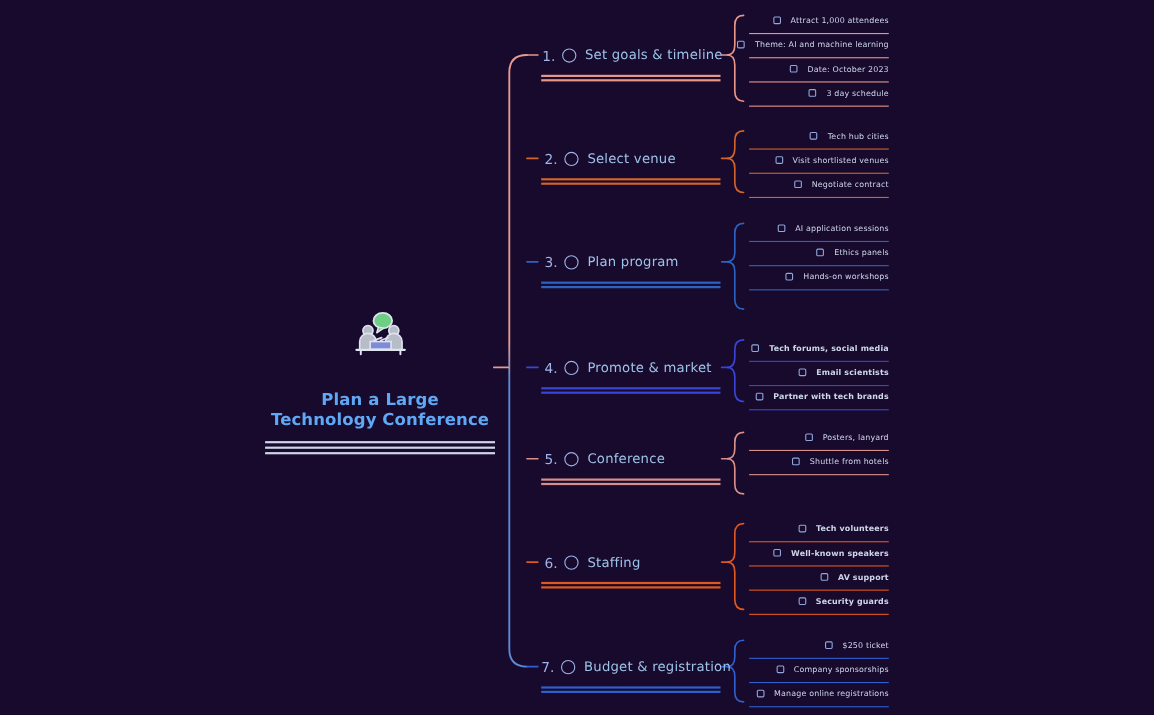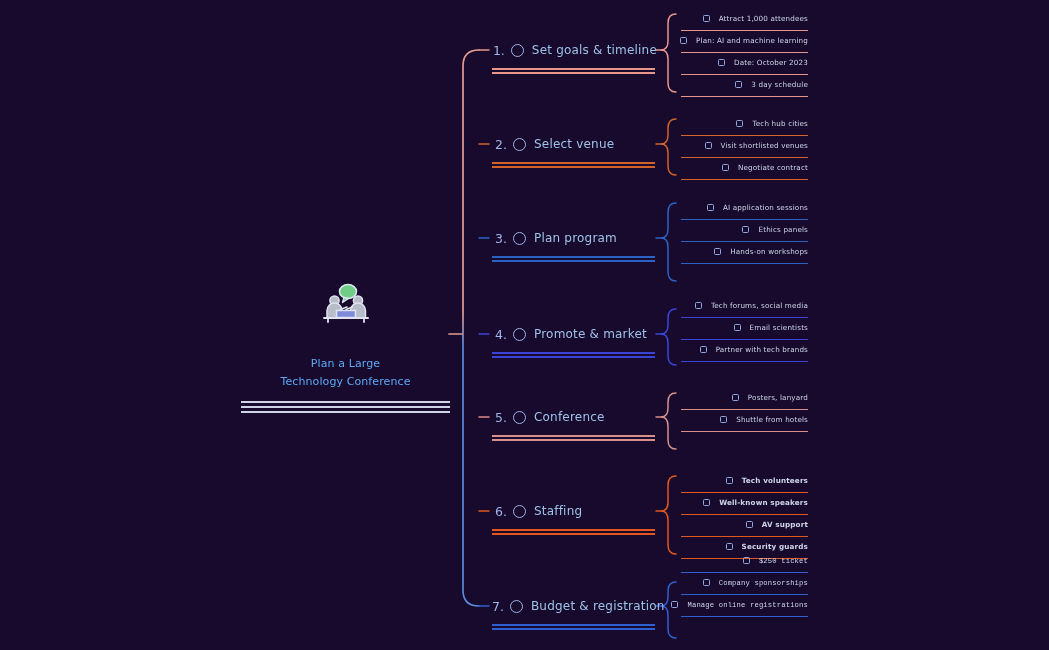--- a/index.html
+++ b/index.html
@@ -28,22 +28,22 @@
     text-align: center;
   }
   #center-icon {
     width: 58px;
     height: 44px;
     margin: 0 auto 8px auto;
     display: block;
   }
   #center-title {
     color: #5fa8f5;
-    font-size: 11px;
-    font-weight: normal;
+    font-size: 15px;
+    font-weight: bold;
     line-height: 17.5px;
     letter-spacing: 0.1px;
     white-space: pre-line;
     margin-top: 28px;
   }
   .center-rules {
     margin: 11px auto 0 auto;
     width: 209px;
   }
   .center-rules div {
@@ -222,21 +222,21 @@
       <div class="leaf">
         <div class="leaf-row">
           <span class="leaf-box"></span>
           <span class="leaf-text">Attract 1,000 attendees</span>
         </div>
         <div class="leaf-rule" style="background: rgb(232, 149, 140);"></div>
       </div>
       <div class="leaf">
         <div class="leaf-row">
           <span class="leaf-box"></span>
-          <span class="leaf-text">Plan: AI and machine learning</span>
+          <span class="leaf-text">Theme: AI and machine learning</span>
         </div>
         <div class="leaf-rule" style="background: rgb(232, 149, 140);"></div>
       </div>
       <div class="leaf">
         <div class="leaf-row">
           <span class="leaf-box"></span>
           <span class="leaf-text">Date: October 2023</span>
         </div>
         <div class="leaf-rule" style="background: rgb(232, 149, 140);"></div>
       </div>
@@ -320,21 +320,21 @@
       <div class="branch-head">
         <span class="branch-num">4.</span>
         <span class="branch-circle"></span>
         <span class="branch-label">Promote &amp; market</span>
       </div>
       <div class="branch-rules">
         <div style="background: rgb(58, 69, 216);"></div>
         <div style="background: rgb(58, 69, 216);"></div>
       </div>
     </div>
-    <div class="leaf-group" style="top: 297px;">
+    <div class="leaf-group" style="top: 308px; font-weight: bold;">
       <div class="leaf">
         <div class="leaf-row">
           <span class="leaf-box"></span>
           <span class="leaf-text">Tech forums, social media</span>
         </div>
         <div class="leaf-rule" style="background: rgb(58, 69, 216);"></div>
       </div>
       <div class="leaf">
         <div class="leaf-row">
           <span class="leaf-box"></span>
@@ -422,21 +422,21 @@
       <div class="branch-head">
         <span class="branch-num">7.</span>
         <span class="branch-circle"></span>
         <span class="branch-label">Budget &amp; registration</span>
       </div>
       <div class="branch-rules">
         <div style="background: rgb(47, 95, 208);"></div>
         <div style="background: rgb(47, 95, 208);"></div>
       </div>
     </div>
-    <div class="leaf-group" style="top: 552px; font-family: Liberation Mono, monospace;">
+    <div class="leaf-group" style="top: 578px;">
       <div class="leaf">
         <div class="leaf-row">
           <span class="leaf-box"></span>
           <span class="leaf-text">$250 ticket</span>
         </div>
         <div class="leaf-rule" style="background: rgb(47, 95, 208);"></div>
       </div>
       <div class="leaf">
         <div class="leaf-row">
           <span class="leaf-box"></span>

